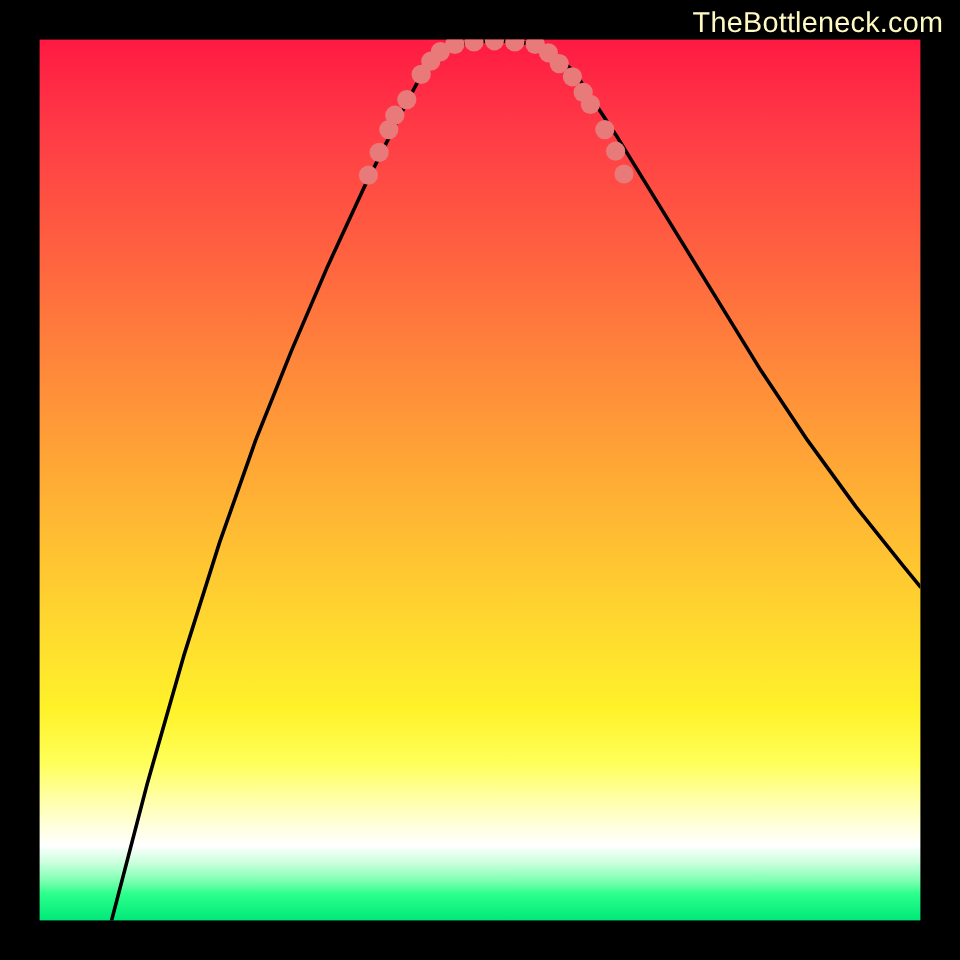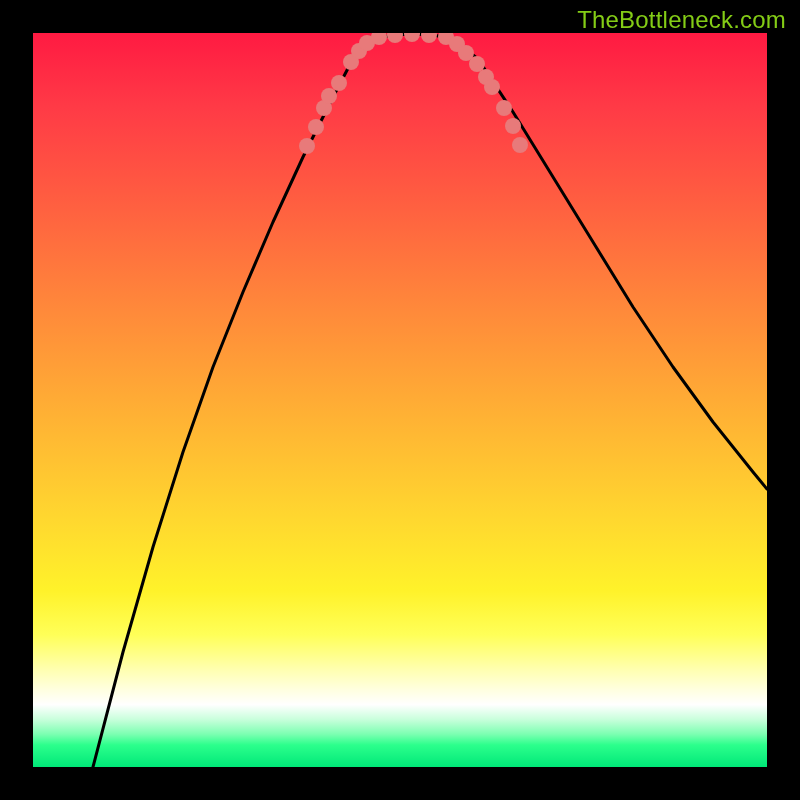--- a/index.html
+++ b/index.html
@@ -40,21 +40,21 @@
       #c9ffdc 93.5%,
       #7dffb2 95.5%,
       #2cff8c 97%,
       #00e878 100%
     );
   }
   .watermark {
     position: absolute;
     top: 6px;
     right: 14px;
-    color: #84cc16;
+    color: #fef9c3;
     font-size: 24px;
     font-weight: 500;
     letter-spacing: 0.2px;
     user-select: none;
   }
   svg.curve {
     position: absolute;
     left: 0;
     top: 0;
     width: 734px;

